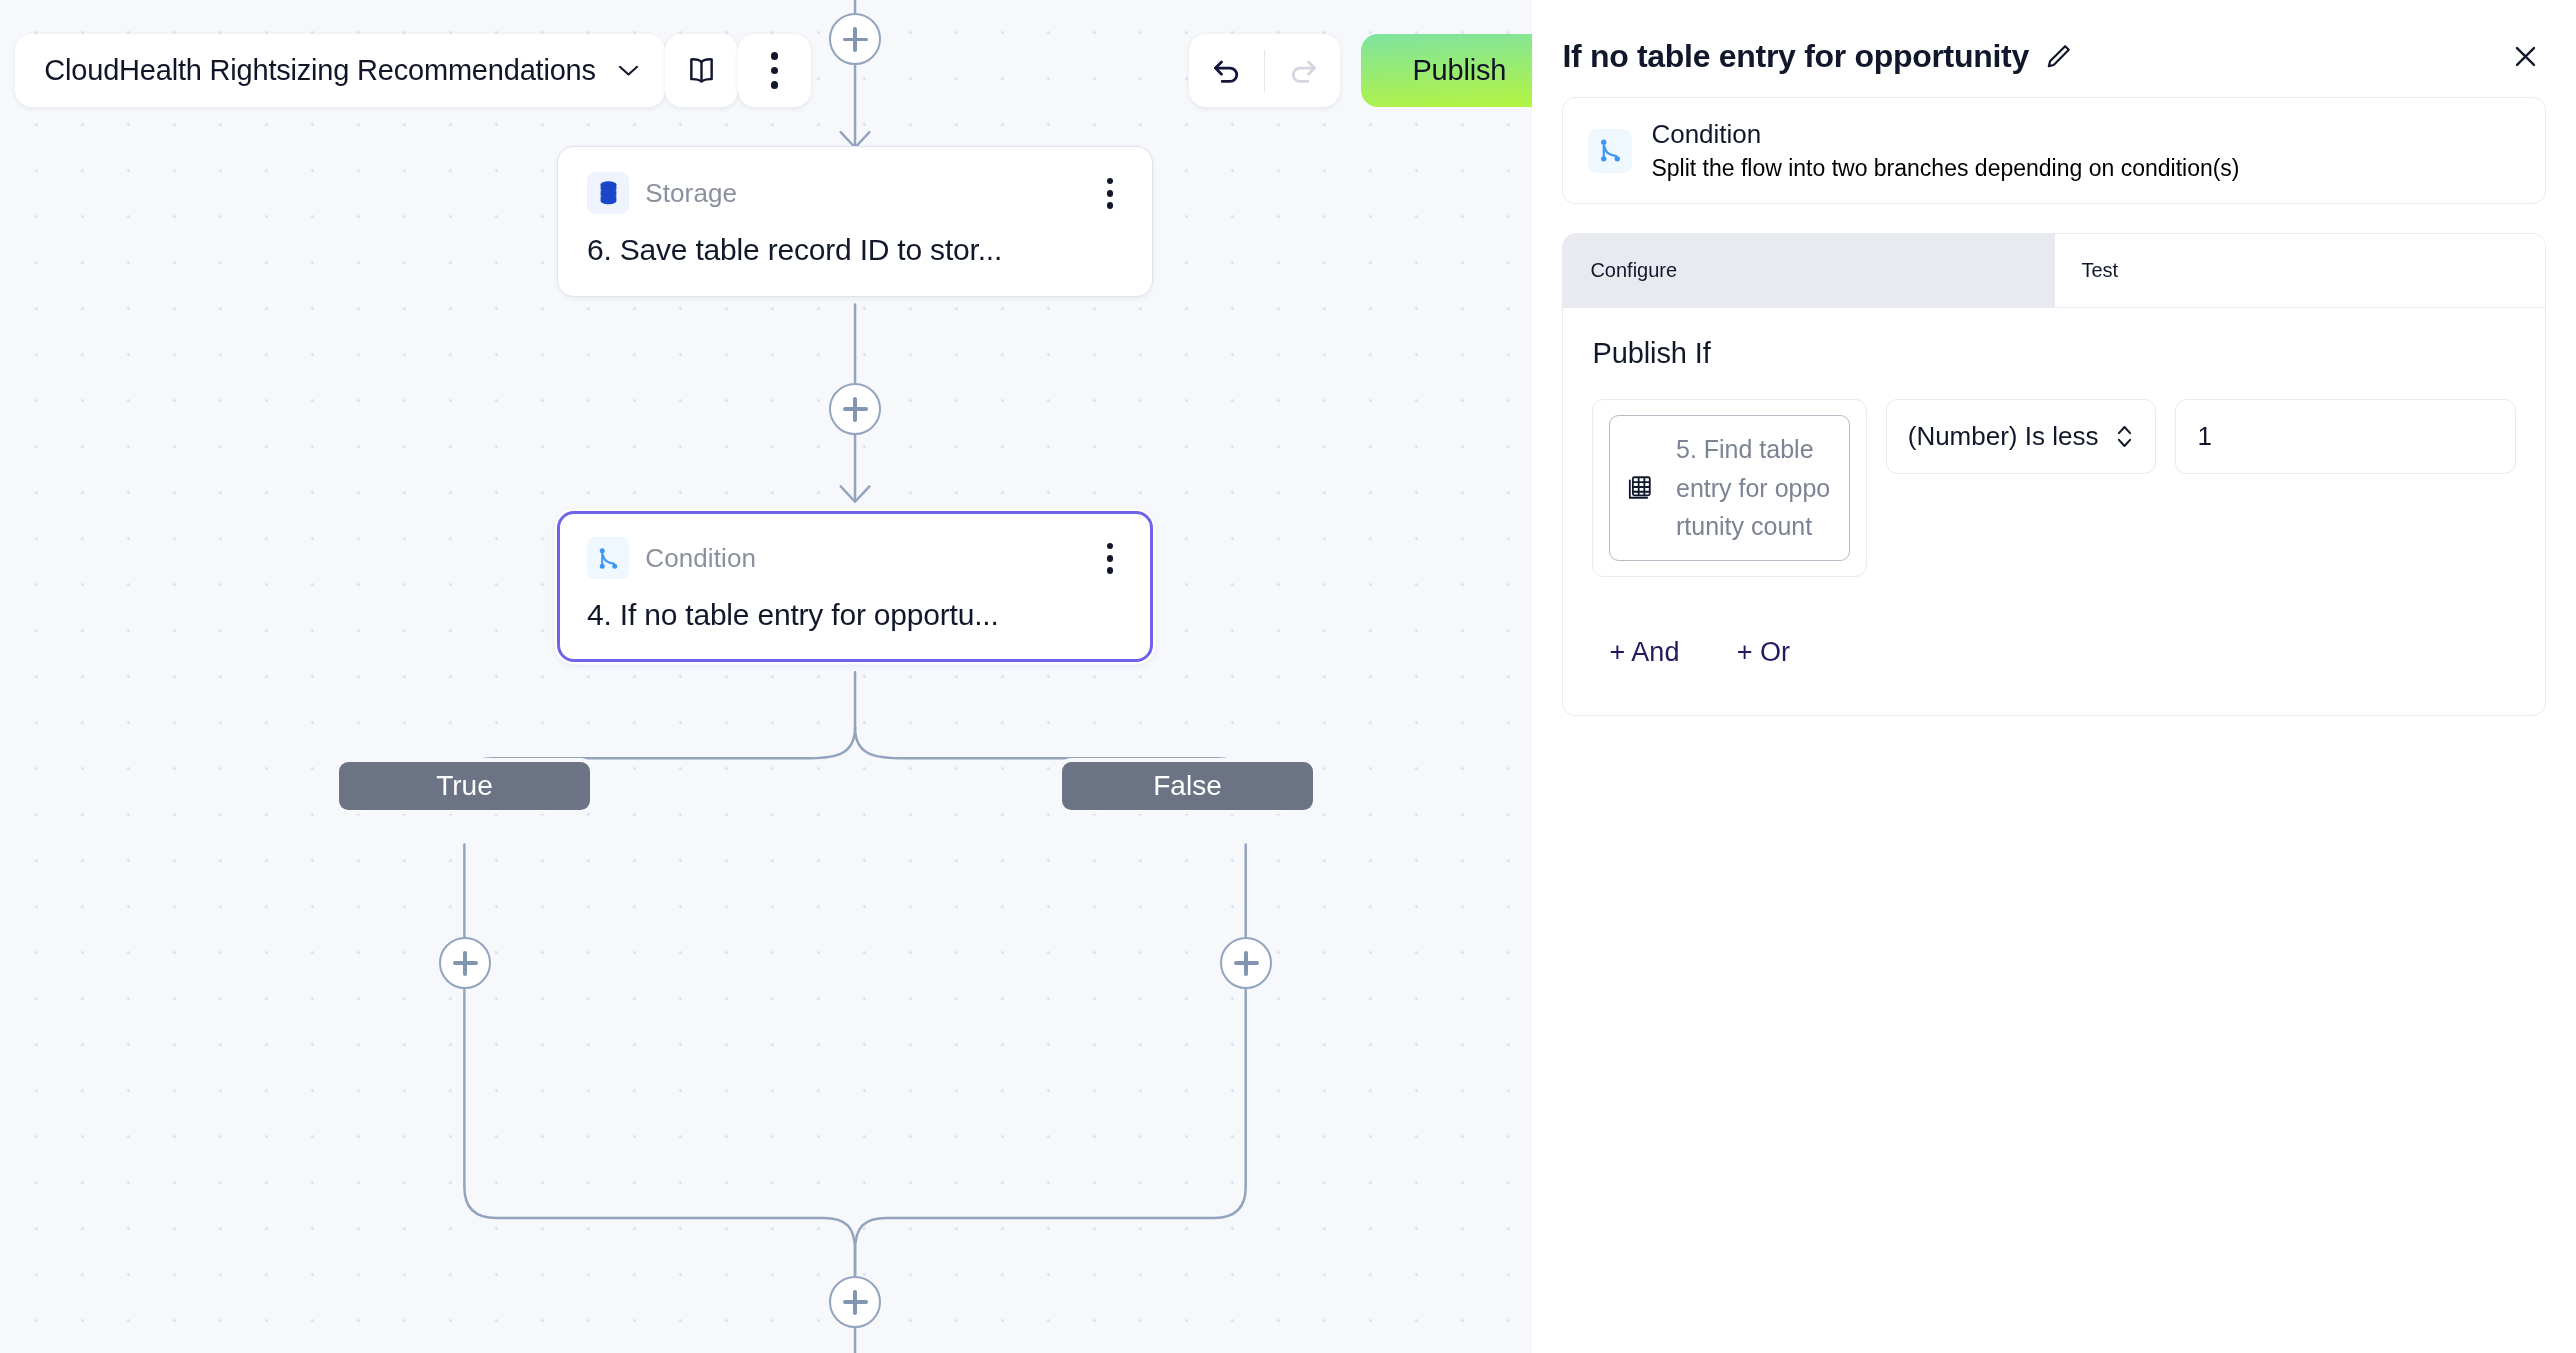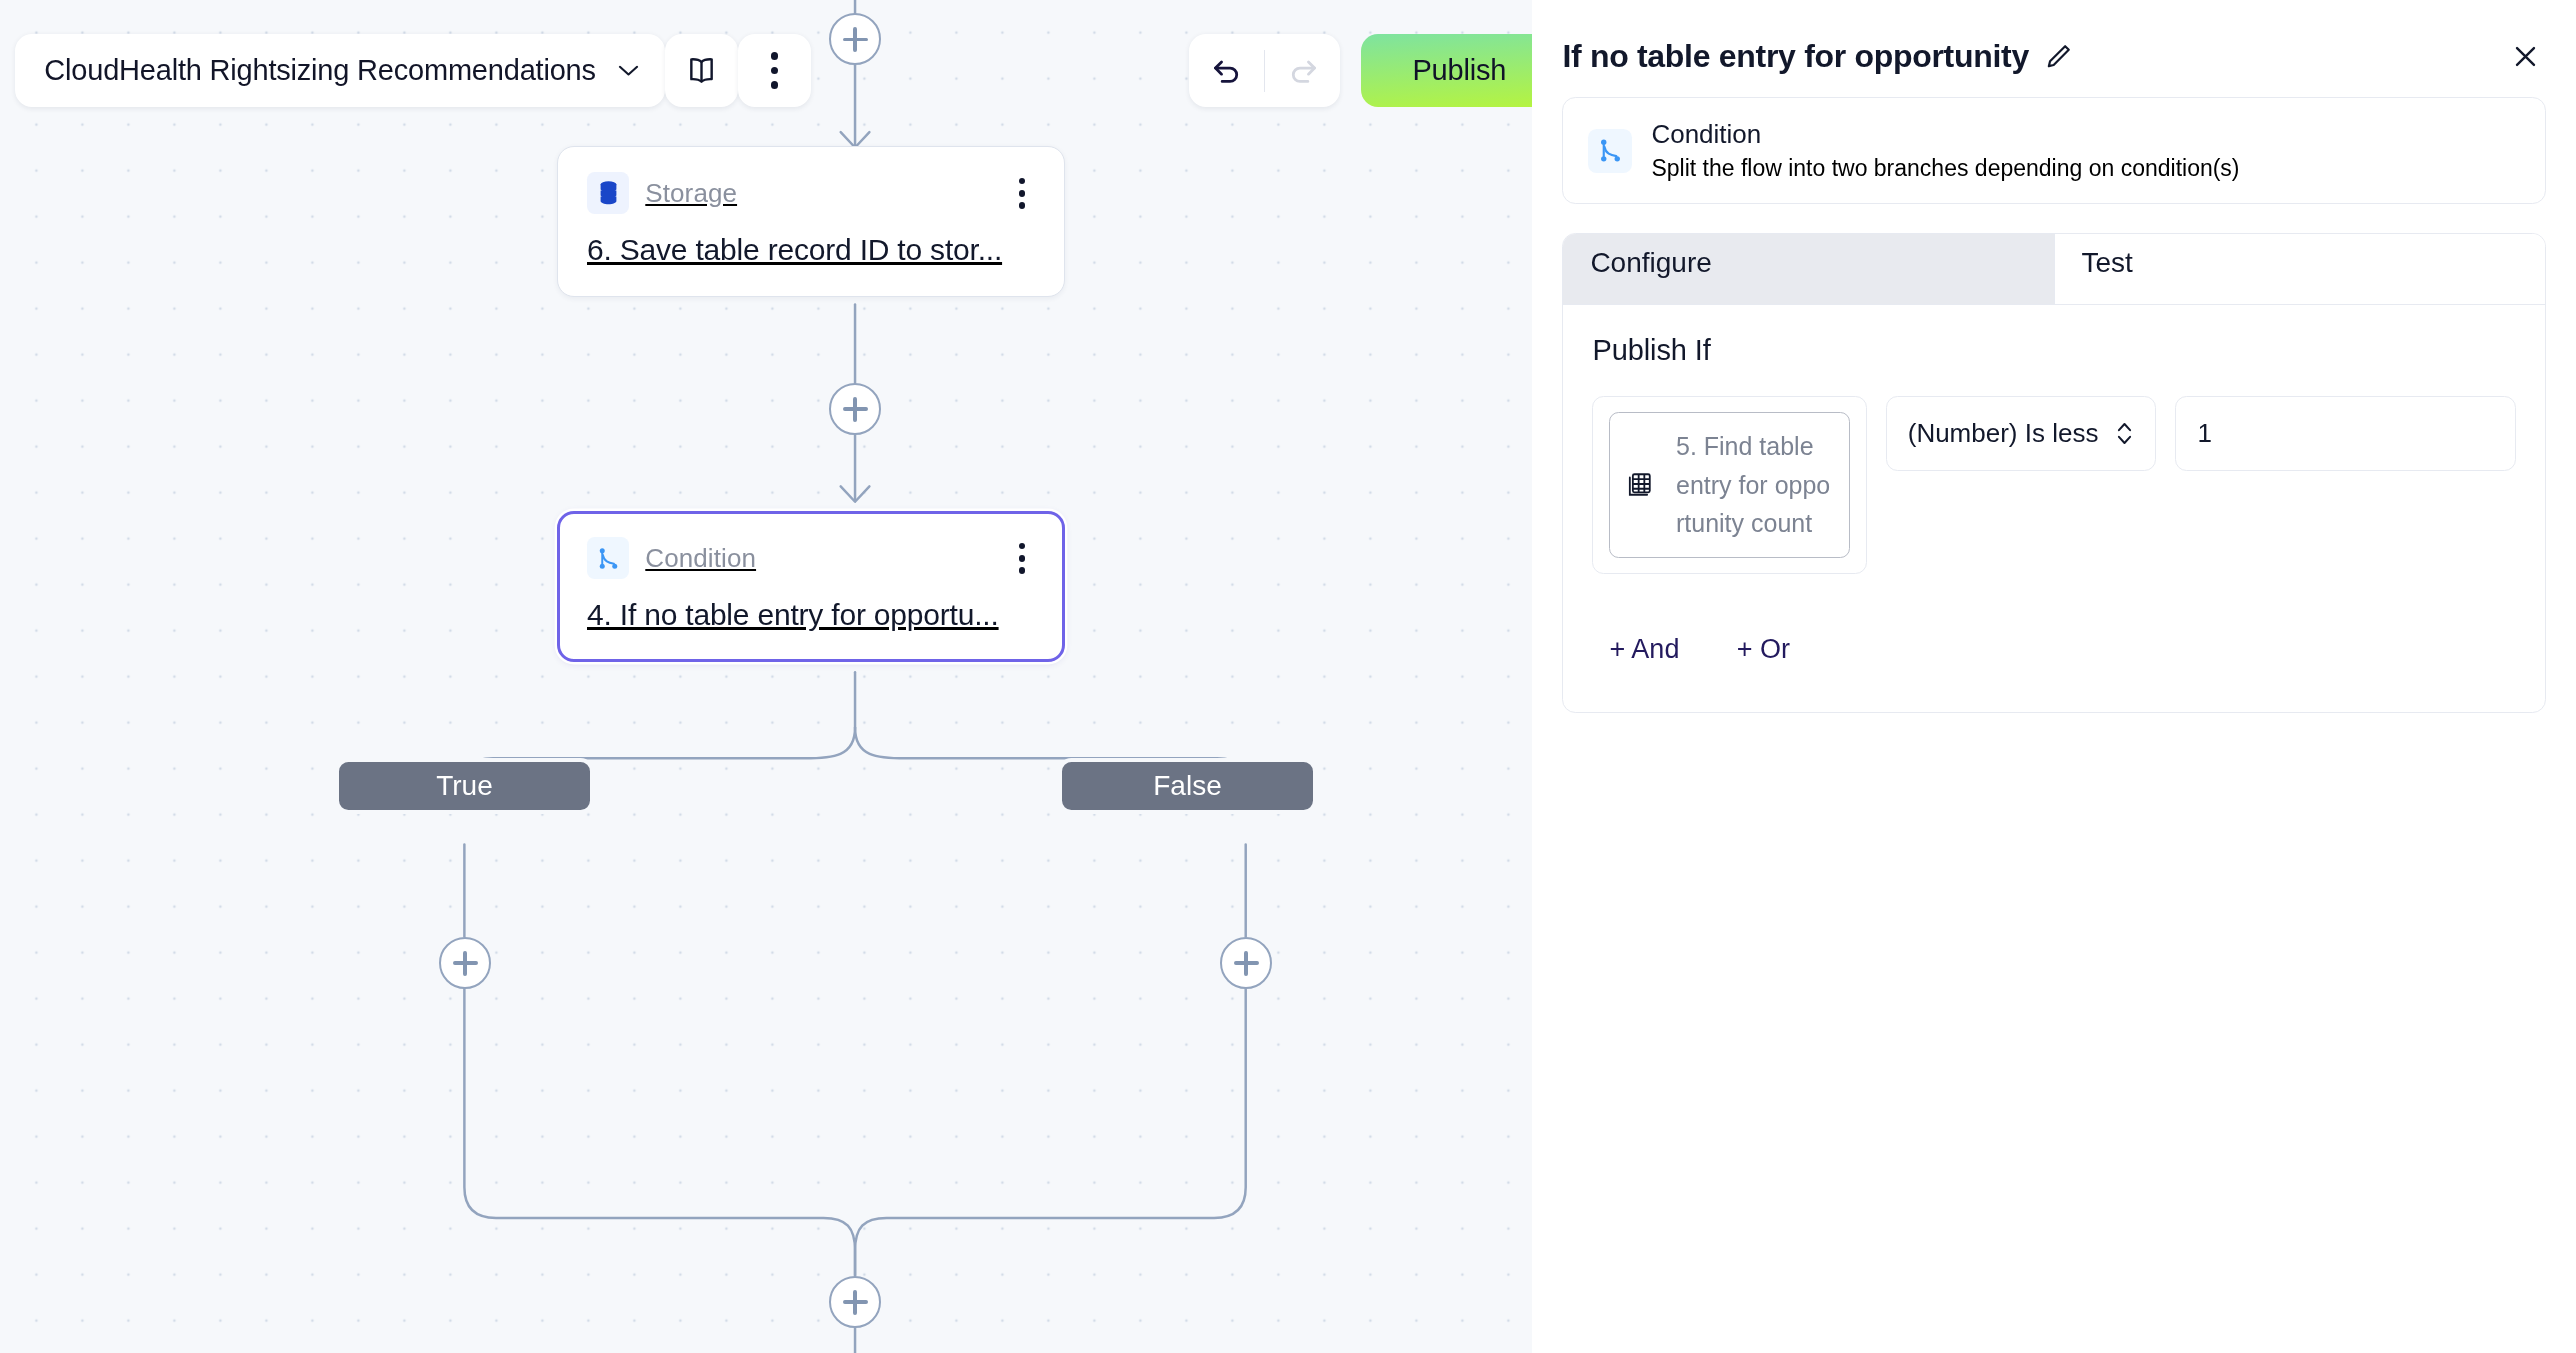--- a/index.html
+++ b/index.html
@@ -32,28 +32,27 @@
     border: 2.2px solid #93a4be;
     display: flex; align-items: center; justify-content: center;
     cursor: pointer;
   }
   .plus-node .bar-h { position: absolute; width: 25px; height: 3.3px; background: #8295b1; border-radius: 1.9px; }
   .plus-node .bar-v { position: absolute; width: 3.3px; height: 25px; background: #8295b1; border-radius: 1.9px; }
 
   
   .node-card {
     position: absolute;
-    width: 508px;
+    width: 596px;
     background: #ffffff;
     border: 1.5px solid #dfe4ed;
     border-radius: 17px;
     box-shadow: 0 1.9px 4.8px rgba(35,50,80,.06);
     padding: 25px 29px 29px 29px;
     cursor: pointer;
-    text-decoration: underline;
   }
   .node-card.selected {
     border: 3.3px solid #6f63e8;
     box-shadow: 0 0 0 2.4px #ffffff, 0 1.9px 7.7px rgba(60,50,160,.13);
     padding: 23px 27px 27px 27px;
   }
   .node-head { display: flex; align-items: center; gap: 16.3px; position: relative; }
   .node-type-icon {
     width: 42px; height: 42px; border-radius: 7.7px;
     background: #eef3fe;
@@ -158,22 +157,22 @@
 
   .config-card {
     margin: 29px 13.4px 0 13.4px;
     border: 1.5px solid #e7eaf1;
     border-radius: 13.4px;
     overflow: hidden;
     background: #fff;
   }
   .tabs { display: flex; border-bottom: 1.5px solid #e7eaf1; }
   .tab {
-    flex: 1 1 0; padding: 13px 0 25px 27px;
-    font-size: 28px; color: #12182b;
+    flex: 1 1 0; padding: 25px 0 25px 27px;
+    font-size: 20px; color: #12182b;
     background: #ffffff; cursor: pointer;
     border-right: 1.5px solid #e7eaf1;
   }
   .tab:last-child { border-right: none; }
   .tab.active { background: #e8eaef; }
 
   .config-body { padding: 29px 29px 44px 29px; }
   .continue-if { font-size: 29px; color: #12182b; margin-bottom: 29px; letter-spacing: -0.1px; }
 
   .cond-row { display: flex; align-items: flex-start; gap: 19px; }

